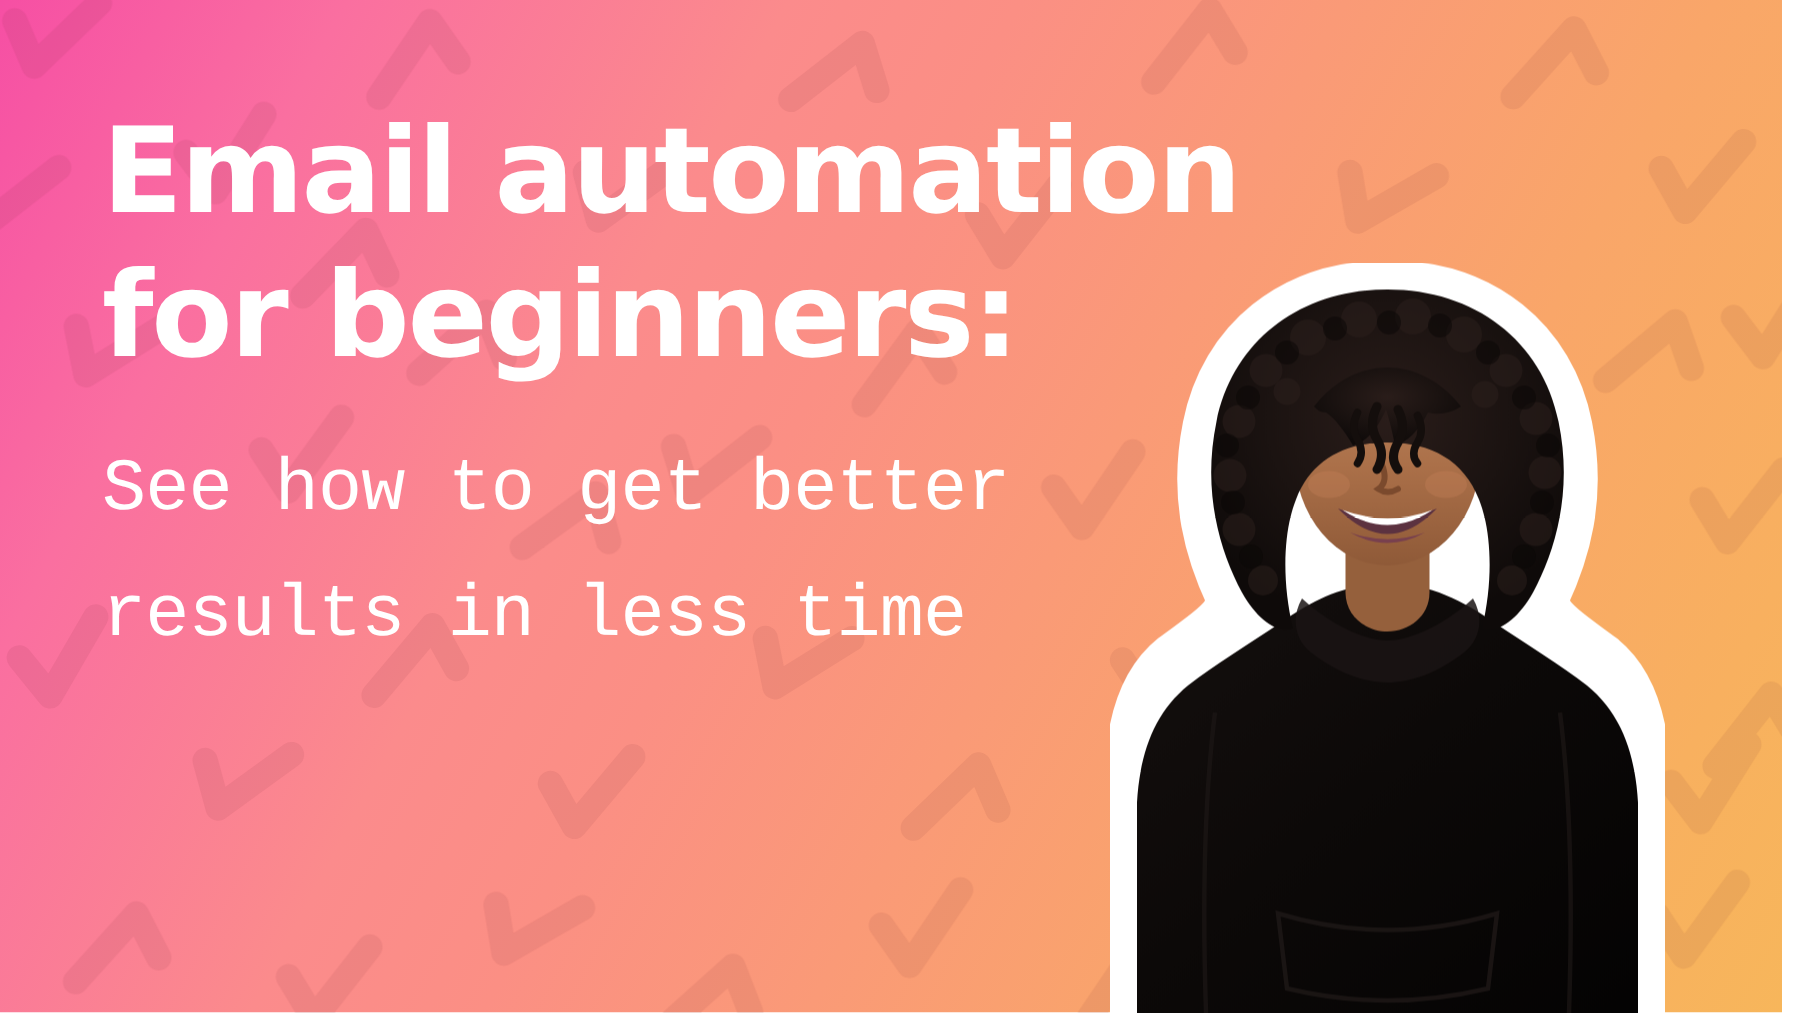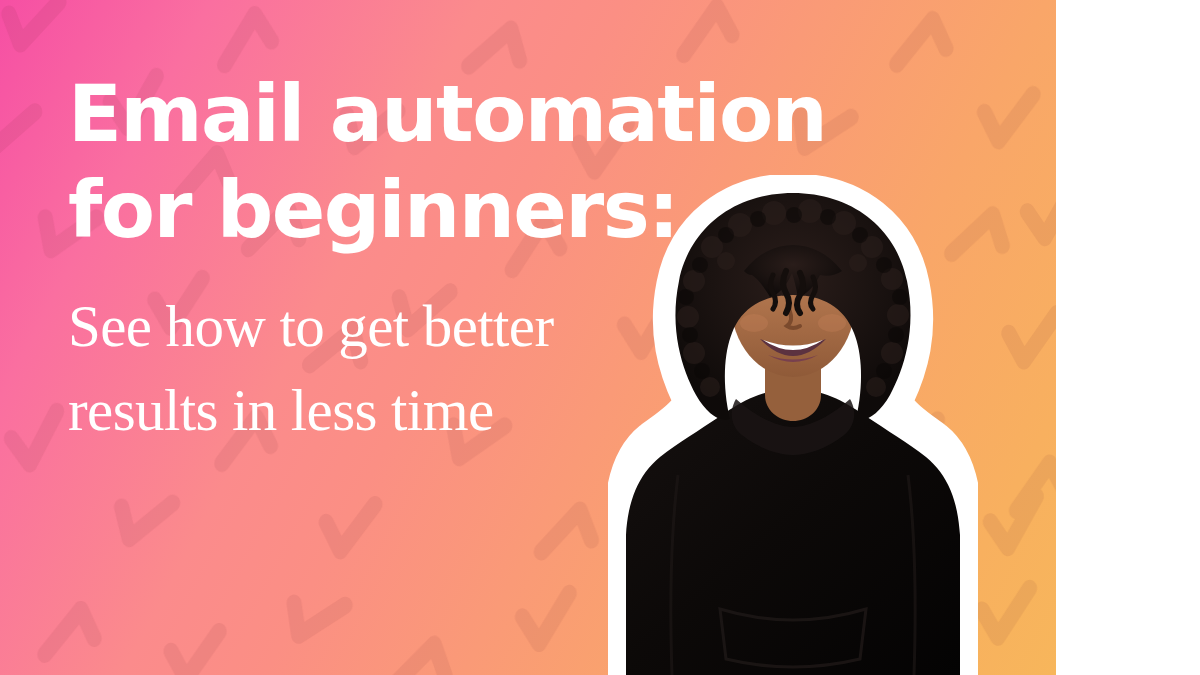--- a/index.html
+++ b/index.html
@@ -4,21 +4,21 @@
 <title>Email automation for beginners</title>
 <style>
   html, body {
     margin: 0;
     padding: 0;
     background: #ffffff;
   }
 
   .banner {
     position: relative;
-    width: 1056px;
+    width: 1188px;
     height: 675px;
     overflow: hidden;
     font-family: "Liberation Sans", sans-serif;
     background: linear-gradient(118deg,
         #f64fa4 0%,
         #fa6fa0 15%,
         #fb8b8c 34%,
         #fb8f84 44%,
         #fa9a77 58%,
         #f9a669 74%,
@@ -53,23 +53,23 @@
     line-height: 96px;
     letter-spacing: -1.6px;
     white-space: pre-line;
     text-rendering: optimizeLegibility;
   }
 
   .subhead {
     margin: 0;
     padding-top: 26px;
     color: #ffffff;
-    font-family: Liberation Serif, serif;
+    font-family: Liberation Mono, monospace;
     font-weight: 400;
-    font-size: 59px;
+    font-size: 49px;
     line-height: 84px;
     letter-spacing: -0.6px;
     white-space: pre-line;
   }
 
   
   .person {
     position: absolute;
     right: 78px;
     bottom: 0;

